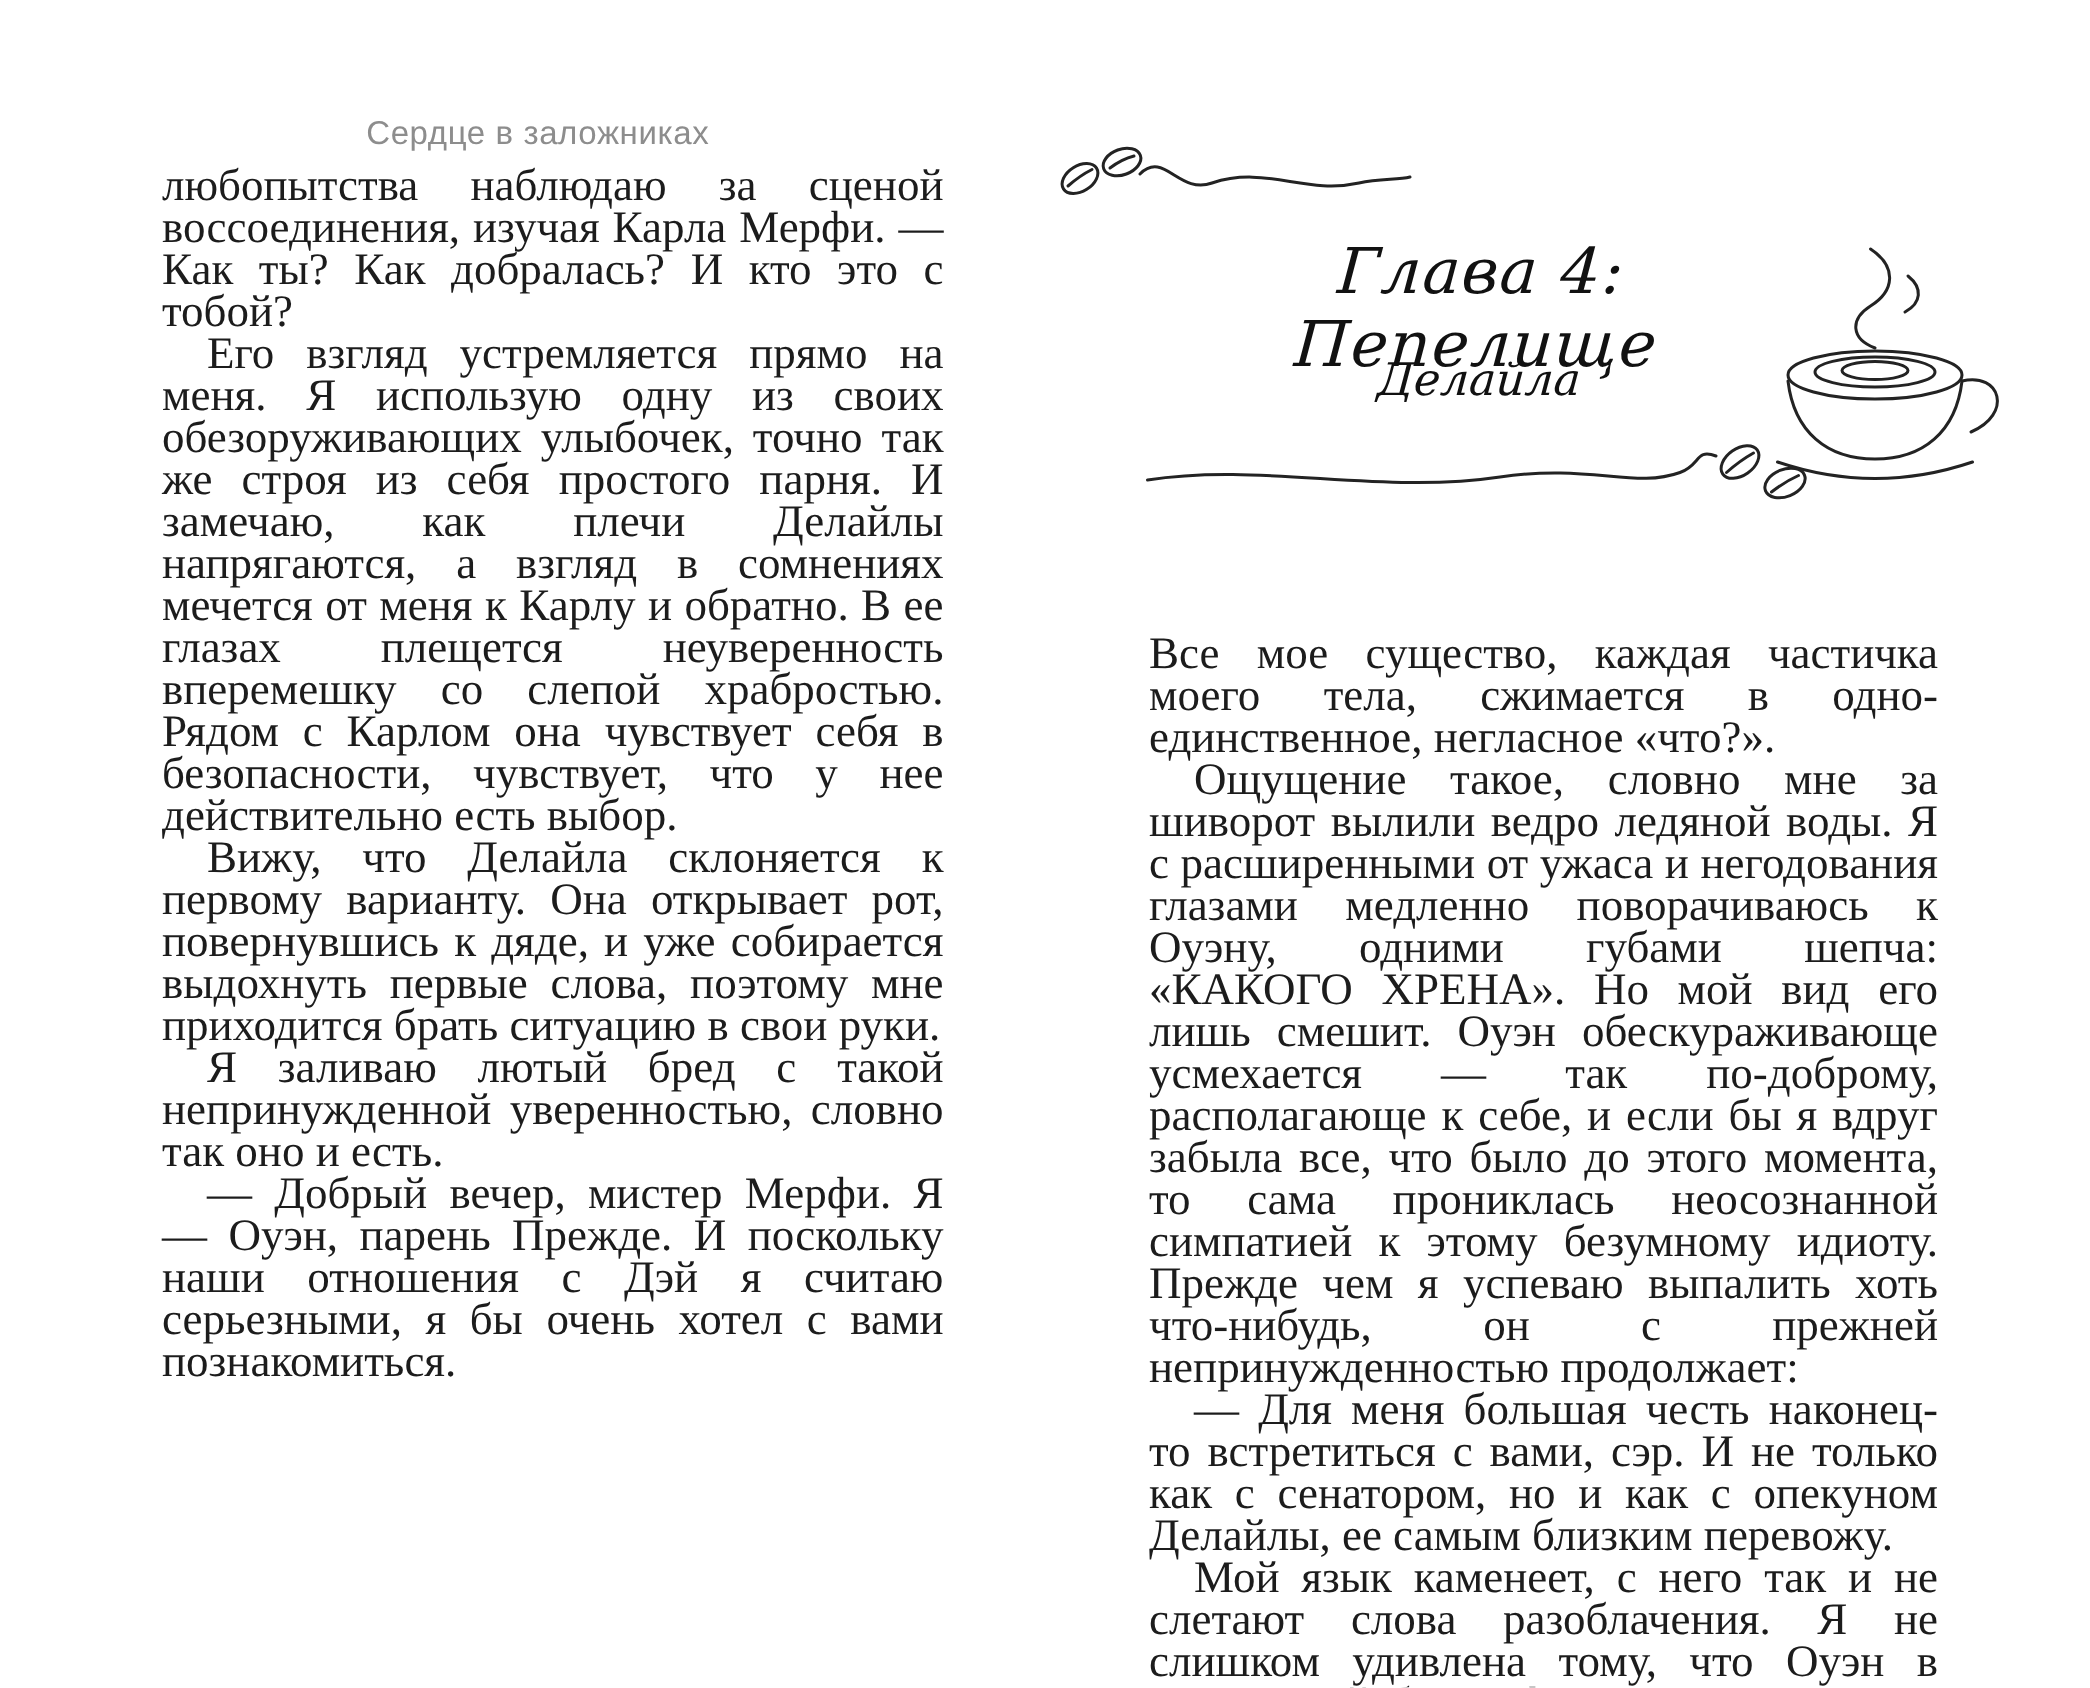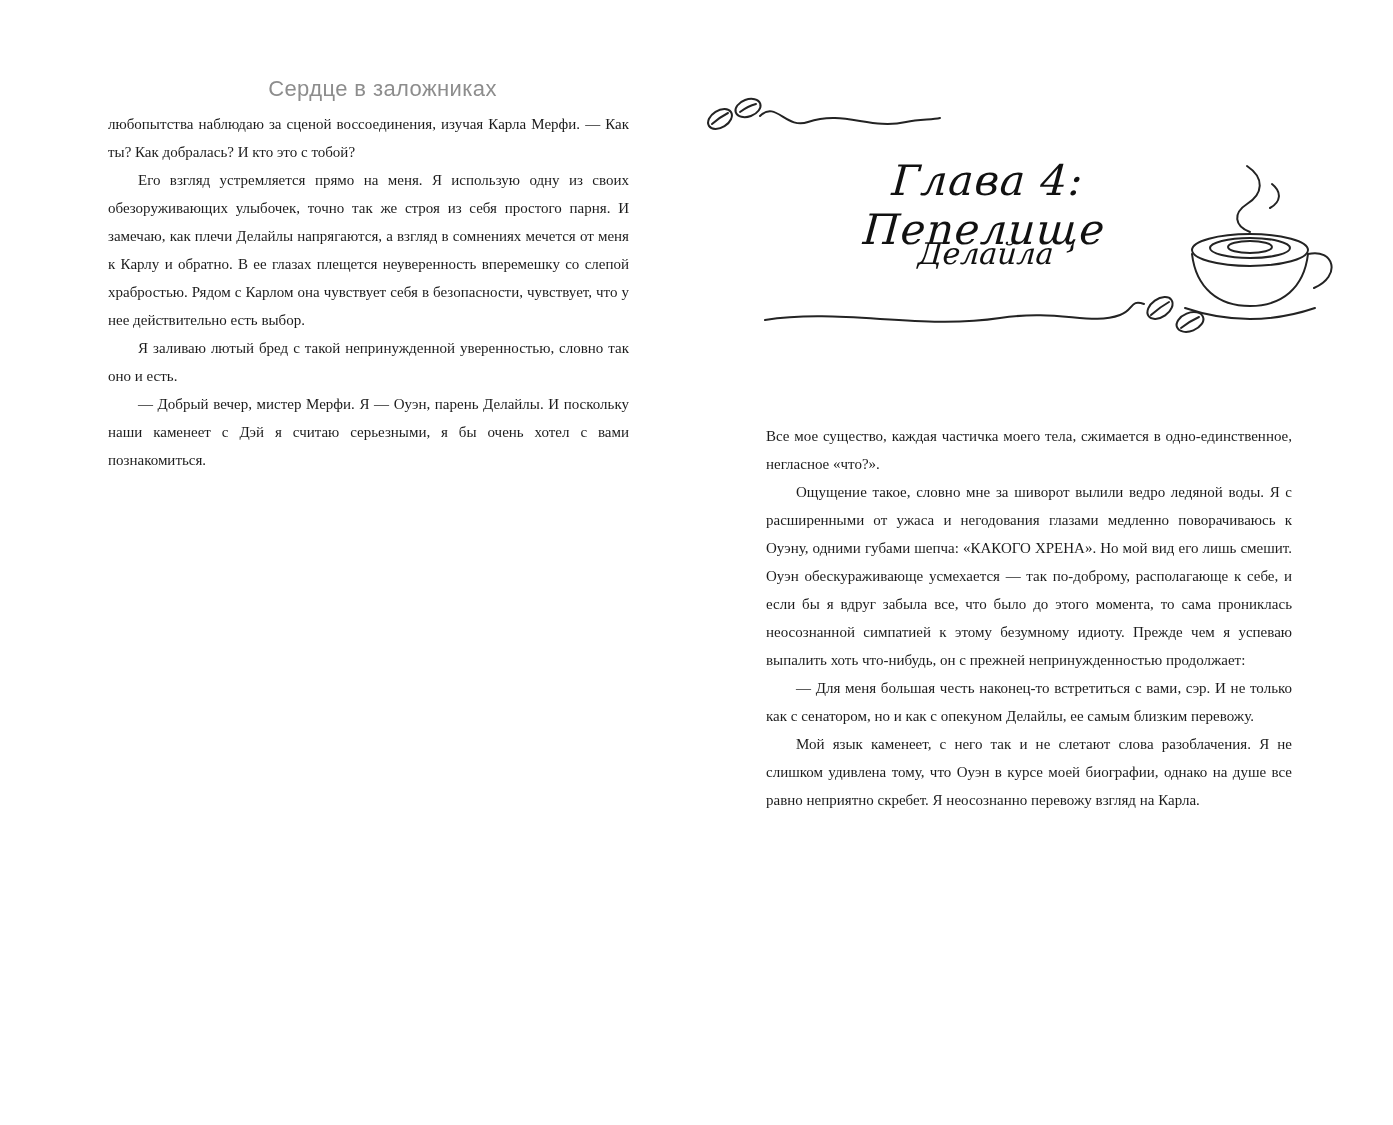--- a/index.html
+++ b/index.html
@@ -5,32 +5,32 @@
   html,body { margin:0; padding:0; background:#ffffff; }
   .spread {
     position:relative;
     width:1393px; height:1125px;
     background:#ffffff;
     font-family:"Liberation Serif", serif;
     color:#1c1c1c;
     overflow:hidden;
   }
   .running-head {
-    position:absolute; left:122px; top:76px; width:521px;
+    position:absolute; left:98px; top:76px; width:521px;
     text-align:center;
     font-family:"Liberation Sans", sans-serif;
     font-size:22px; letter-spacing:0.4px;
     color:#8d8d8d;
   }
   .col { position:absolute; width:521px; }
   .col-left  { left:108px; top:110px; }
   .col-right { left:766px; top:378px; width:526px;margin-top:44px; }
   .col p {
     margin:0;
-    font-size:15px;
+    font-size:30px;
     line-height:28px;
     text-align:justify;
     text-indent:30px;
     hyphens:auto;
     -webkit-hyphens:auto;
   }
   .col p.no-indent { text-indent:0; }
   .chapter-title {
     position:absolute; left:766px; top:156px; width:440px;
     text-align:center;
@@ -72,22 +72,23 @@
 </head>
 <body>
 
 <div class="spread">
 
   <div class="running-head">Сердце в заложниках</div>
 
   <div class="col col-left">
     <p class="no-indent" lang="ru">любопытства наблюдаю за сценой воссоединения, изучая Карла Мерфи. — Как ты? Как добралась? И кто это с тобой?</p>
     <p lang="ru">Его взгляд устремляется прямо на меня. Я использую одну из своих обезоруживающих улыбочек, точно так же строя из себя простого парня. И замечаю, как плечи Делайлы напрягаются, а взгляд в сомнениях мечется от меня к Карлу и обратно. В ее глазах плещется неуверенность вперемешку со слепой храбростью. Рядом с Карлом она чувствует себя в безопасности, чувствует, что у нее действительно есть выбор.</p>
+    <p lang="ru">Вижу, что Делайла склоняется к первому варианту. Она открывает рот, повернувшись к дяде, и уже собирается выдохнуть первые слова, поэтому мне приходится брать ситуацию в свои руки.</p>
     <p lang="ru">Я заливаю лютый бред с такой непринужденной уверенностью, словно так оно и есть.</p>
-    <p lang="ru">— Добрый вечер, мистер Мерфи. Я — Оуэн, парень Делайлы. И поскольку наши каменеет с Дэй я считаю серьезными, я бы очень хотел с вами познакомиться.</p>
+    <p lang="ru">— Добрый вечер, мистер Мерфи. Я — Оуэн, парень Прежде. И поскольку наши отношения с Дэй я считаю серьезными, я бы очень хотел с вами познакомиться.</p>
   </div>
 
   <div class="deco flourish-top">
     <svg width="240" height="42" viewBox="0 0 240 42">
       <ellipse cx="18" cy="27" rx="13" ry="8.5" transform="rotate(-32 18 27)"></ellipse>
       <path d="M10 32 q 8 -7 16 -11"></path>
       <ellipse cx="46" cy="16" rx="13" ry="8.5" transform="rotate(-20 46 16)"></ellipse>
       <path d="M38 20 q 8 -6 16 -8"></path>
       <path d="M58 24 c 16 -16 26 14 48 6 c 36 -12 62 8 98 0 c 14 -3 26 -2 34 -4"></path>
     </svg>

